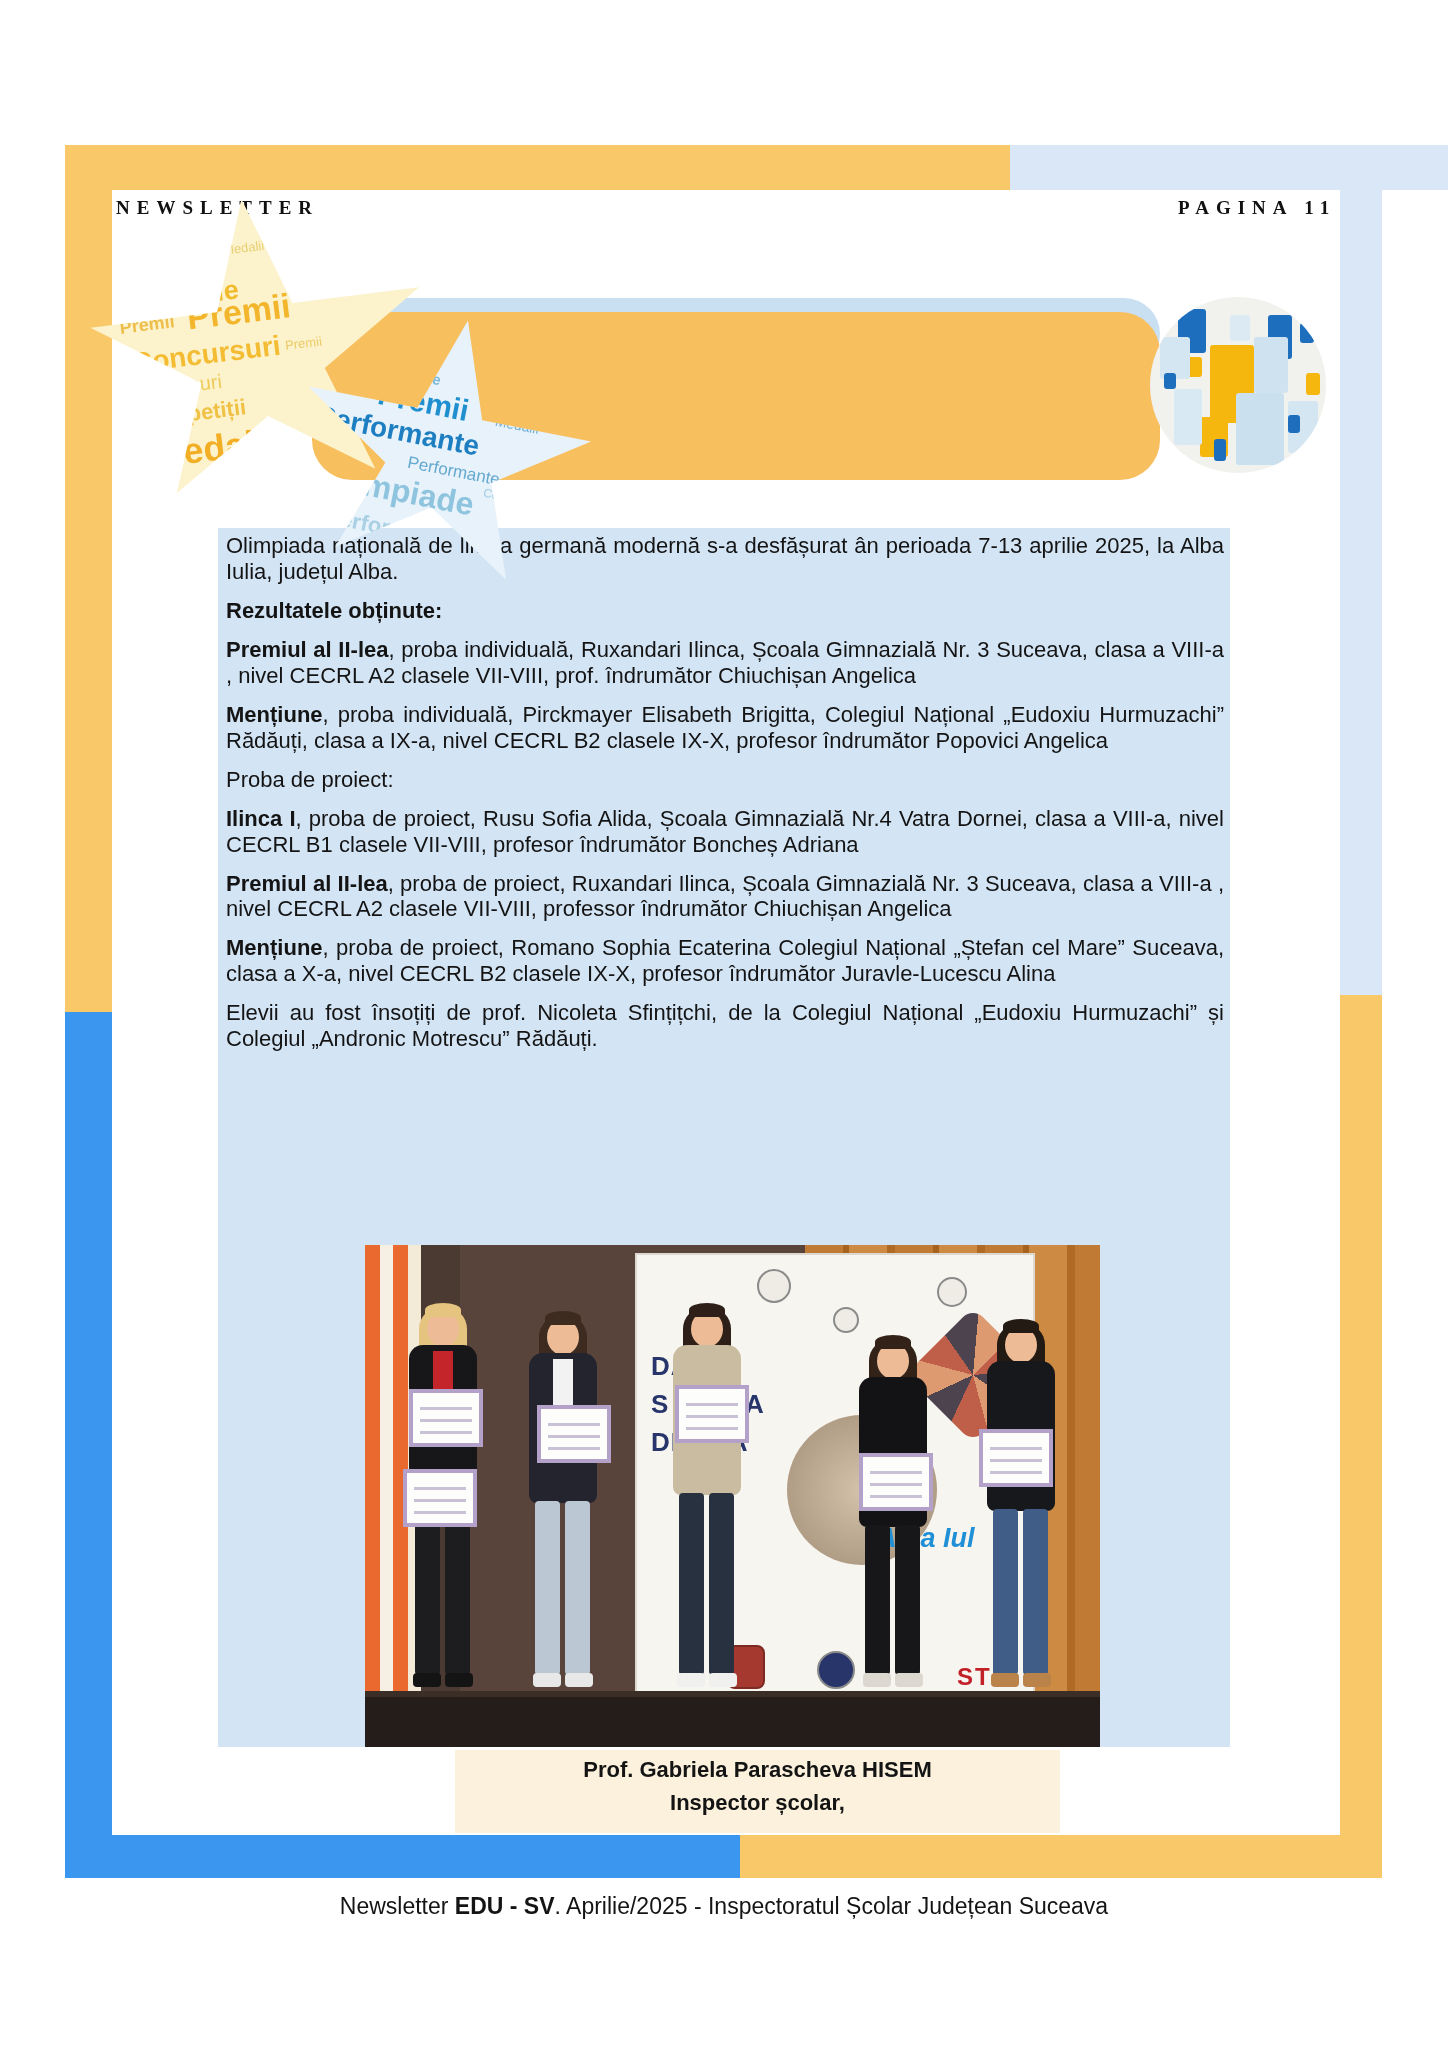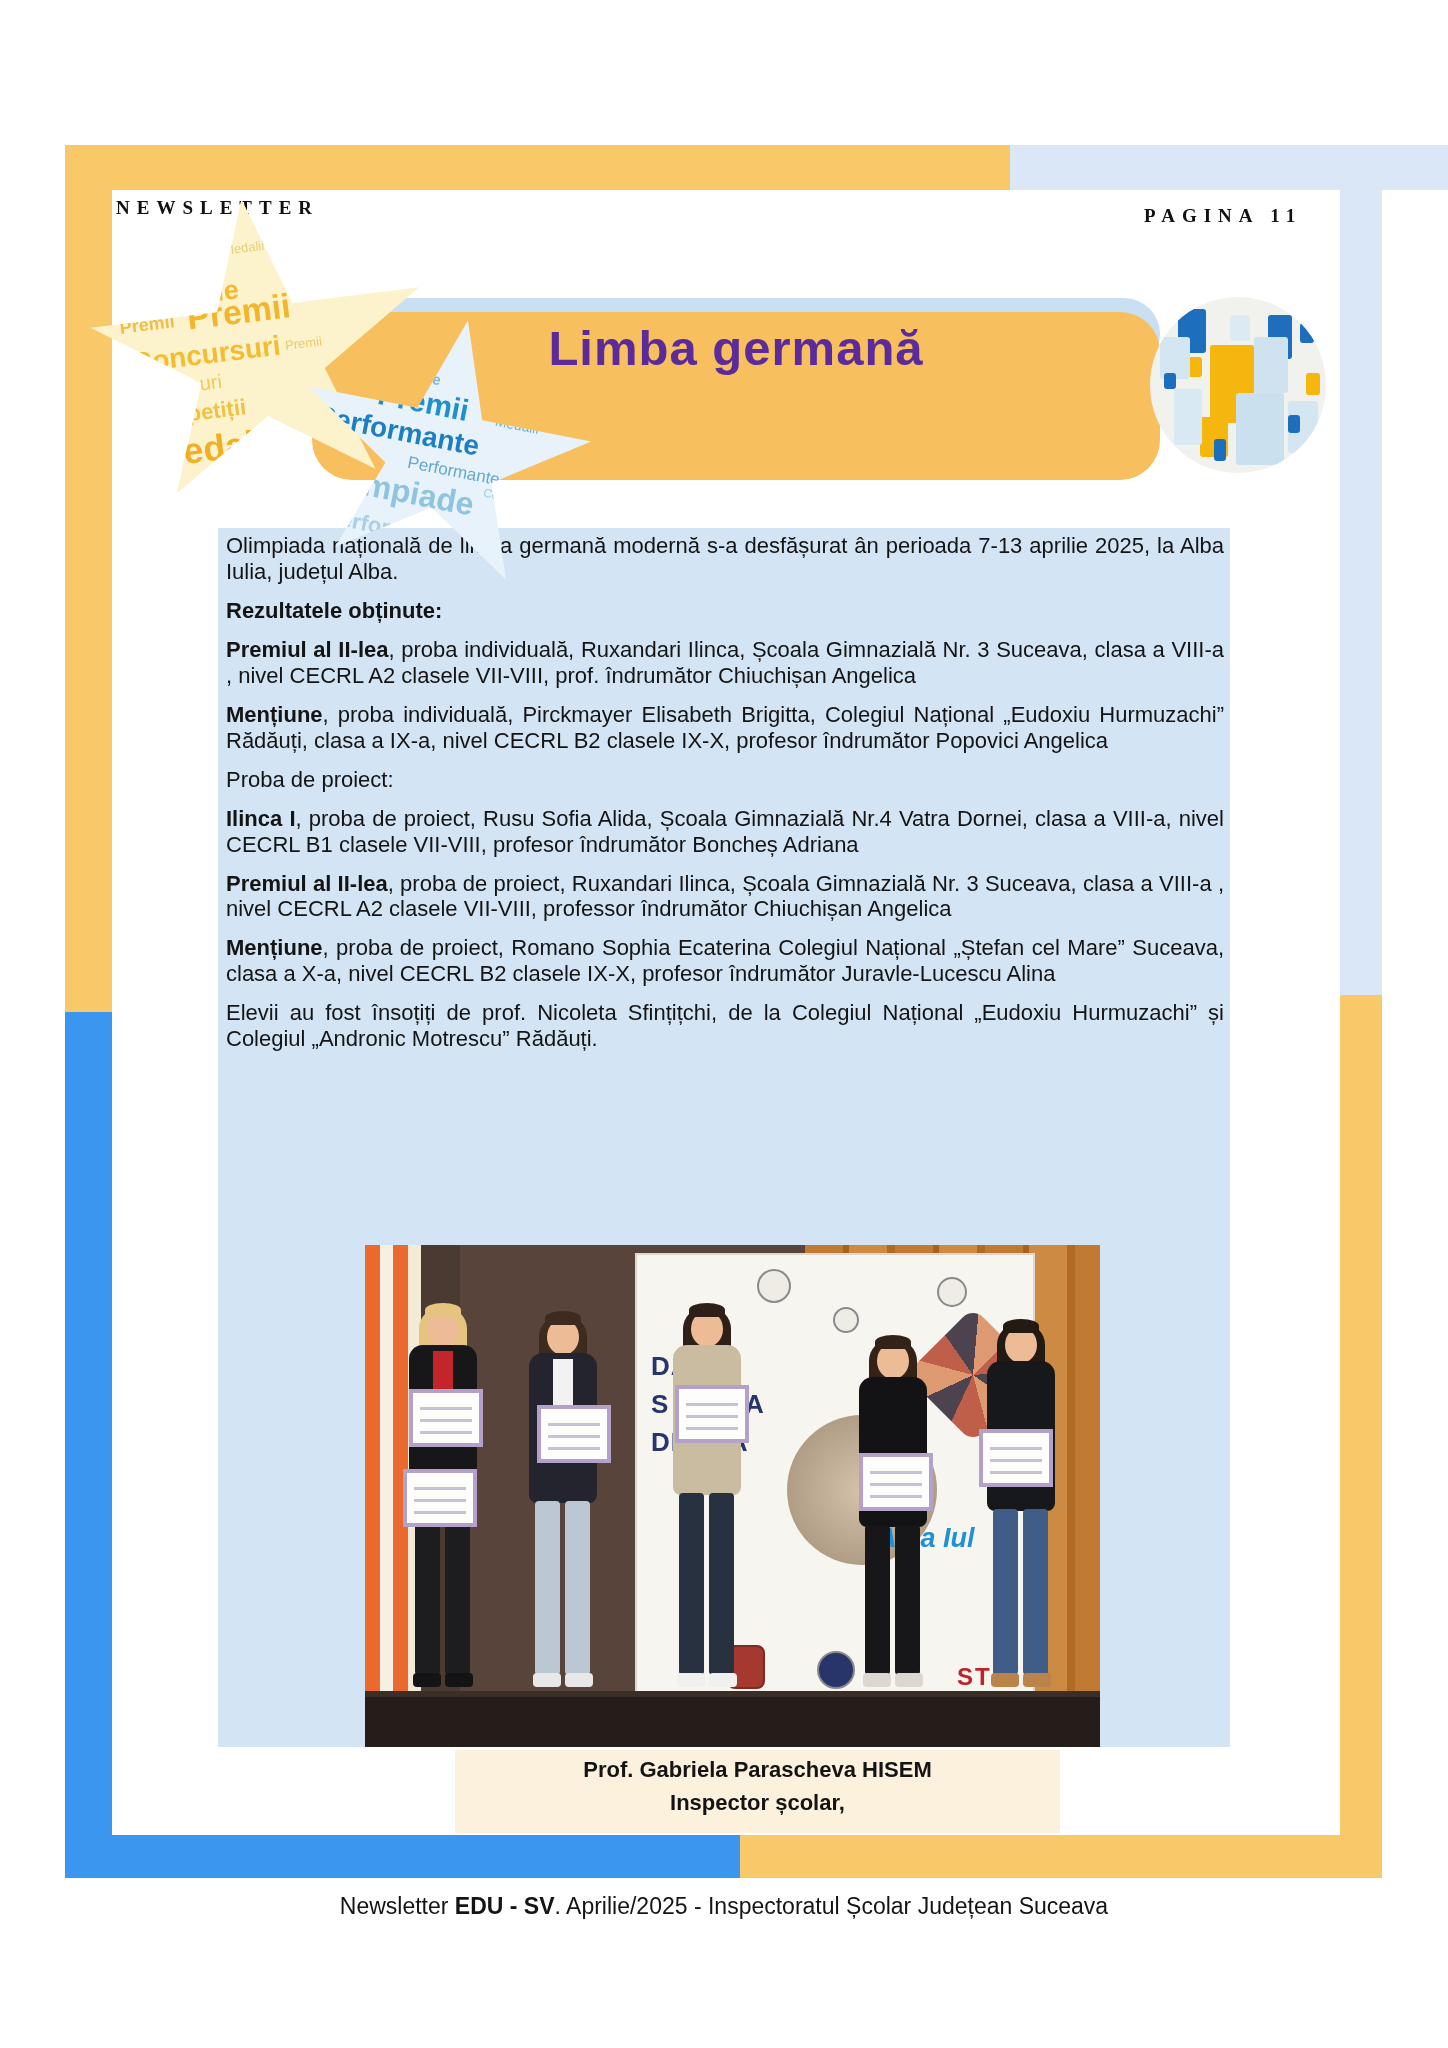--- a/index.html
+++ b/index.html
@@ -14,21 +14,21 @@
   .bar-left-blue{left:65px;top:1012px;width:47px;height:866px;background:var(--accent-blue,#3B96F0);}
   .bar-right-blue{left:1340px;top:190px;width:42px;height:805px;background:var(--pale-blue,#D9E7F6);}
   .bar-right-yellow{left:1340px;top:995px;width:42px;height:883px;background:var(--accent-yellow,#F9C869);}
   .band-bottom-blue{left:65px;top:1835px;width:675px;height:43px;background:var(--accent-blue,#3B96F0);}
   .band-bottom-yellow{left:740px;top:1835px;width:642px;height:43px;background:var(--accent-yellow,#F9C869);}
 
   
   .runhead{font-family:"Liberation Serif", serif;font-weight:bold;font-size:19px;
            letter-spacing:7px;color:#111;white-space:nowrap;}
   .hdr-left{left:116px;top:197px;}
-  .hdr-right{left:1144px;top:197px;margin-top:8px;}
+  .hdr-right{left:1178px;top:197px;}
 
   
   .banner-blue{left:312px;top:298px;width:848px;height:72px;background:#C9DFF2;border-radius:36px;}
   .banner-orange{left:312px;top:312px;width:848px;height:168px;background:var(--banner-orange,#F8BF5F);border-radius:40px;}
   .banner-title{left:312px;top:320px;width:848px;text-align:center;font-size:49px;font-weight:bold;
                 color:var(--title-purple,#5A2B99);letter-spacing:1px;}
 
   
   .star{clip-path:polygon(50% 0%,61% 35%,98% 35%,68% 57%,79% 91%,50% 70%,21% 91%,32% 57%,2% 35%,39% 35%);}
   .star-yellow{left:88px;top:198px;width:345px;height:312px;background:#FCF3CC;transform:rotate(-7deg);z-index:5;}
@@ -87,21 +87,20 @@
   <div class="abs bar-right-blue"></div>
   <div class="abs bar-right-yellow"></div>
   <div class="abs band-bottom-blue"></div>
   <div class="abs band-bottom-yellow"></div>
 
   <div class="abs runhead hdr-left">NEWSLETTER</div>
   <div class="abs runhead hdr-right">PAGINA 11</div>
 
   <div class="abs banner-blue"></div>
   <div class="abs banner-orange"></div>
-  <div class="abs banner-title">Limba germană</div>
 
   <div class="abs star star-yellow">
       <span class="cloud-word" style="left: 28px; top: 76px; font-size: 27px; color: rgb(242, 187, 46); font-weight: 700;">Olimpiade</span>
       <span class="cloud-word" style="left: 36px; top: 104px; font-size: 18px; color: rgb(237, 190, 76); font-weight: 700;">Premii</span>
       <span class="cloud-word" style="left: 104px; top: 94px; font-size: 34px; color: rgb(243, 181, 43); font-weight: 700;">Premii</span>
       <span class="cloud-word" style="left: 148px; top: 42px; font-size: 13px; color: rgb(232, 207, 116); font-weight: 400;">Medalii</span>
       <span class="cloud-word" style="left: 44px; top: 136px; font-size: 28px; color: rgb(244, 188, 51); font-weight: 700;">Concursuri</span>
       <span class="cloud-word" style="left: 34px; top: 168px; font-size: 20px; color: rgb(239, 203, 92); font-weight: 400;">Concursuri</span>
       <span class="cloud-word" style="left: 198px; top: 144px; font-size: 13px; color: rgb(235, 203, 102); font-weight: 400;">Premii</span>
       <span class="cloud-word" style="left: 44px; top: 196px; font-size: 22px; color: rgb(240, 193, 69); font-weight: 700;">Competiții</span>

